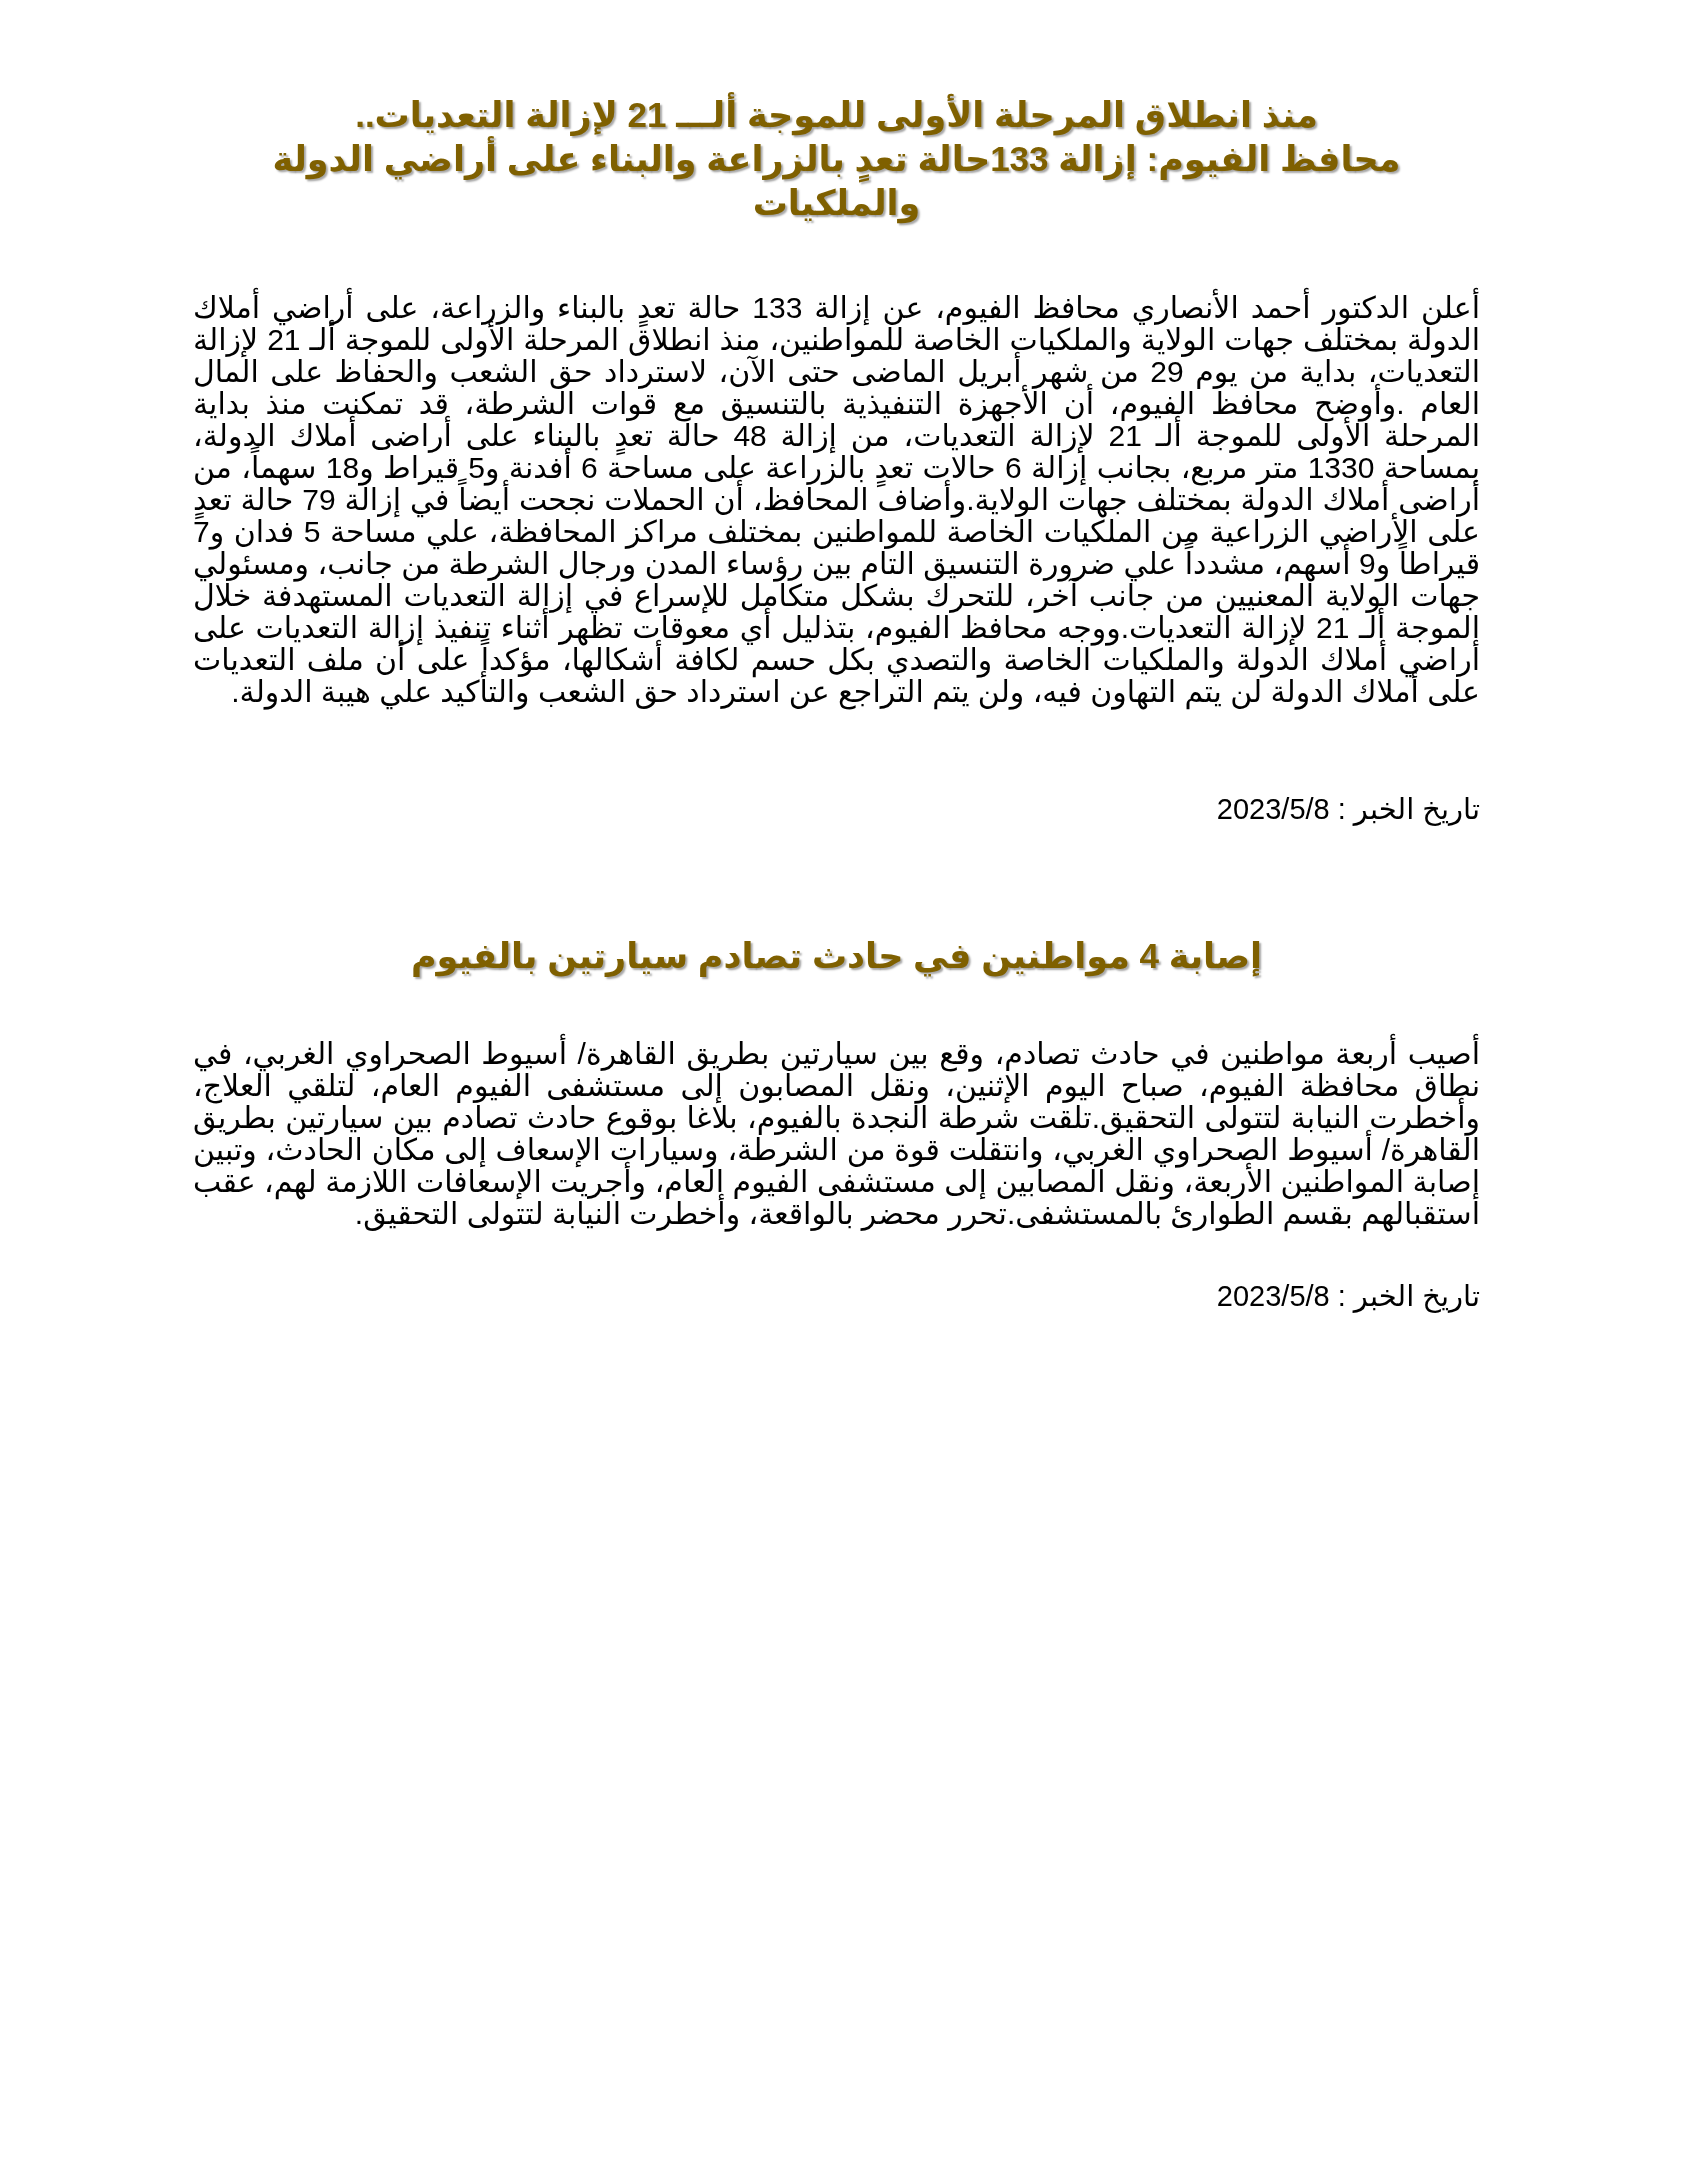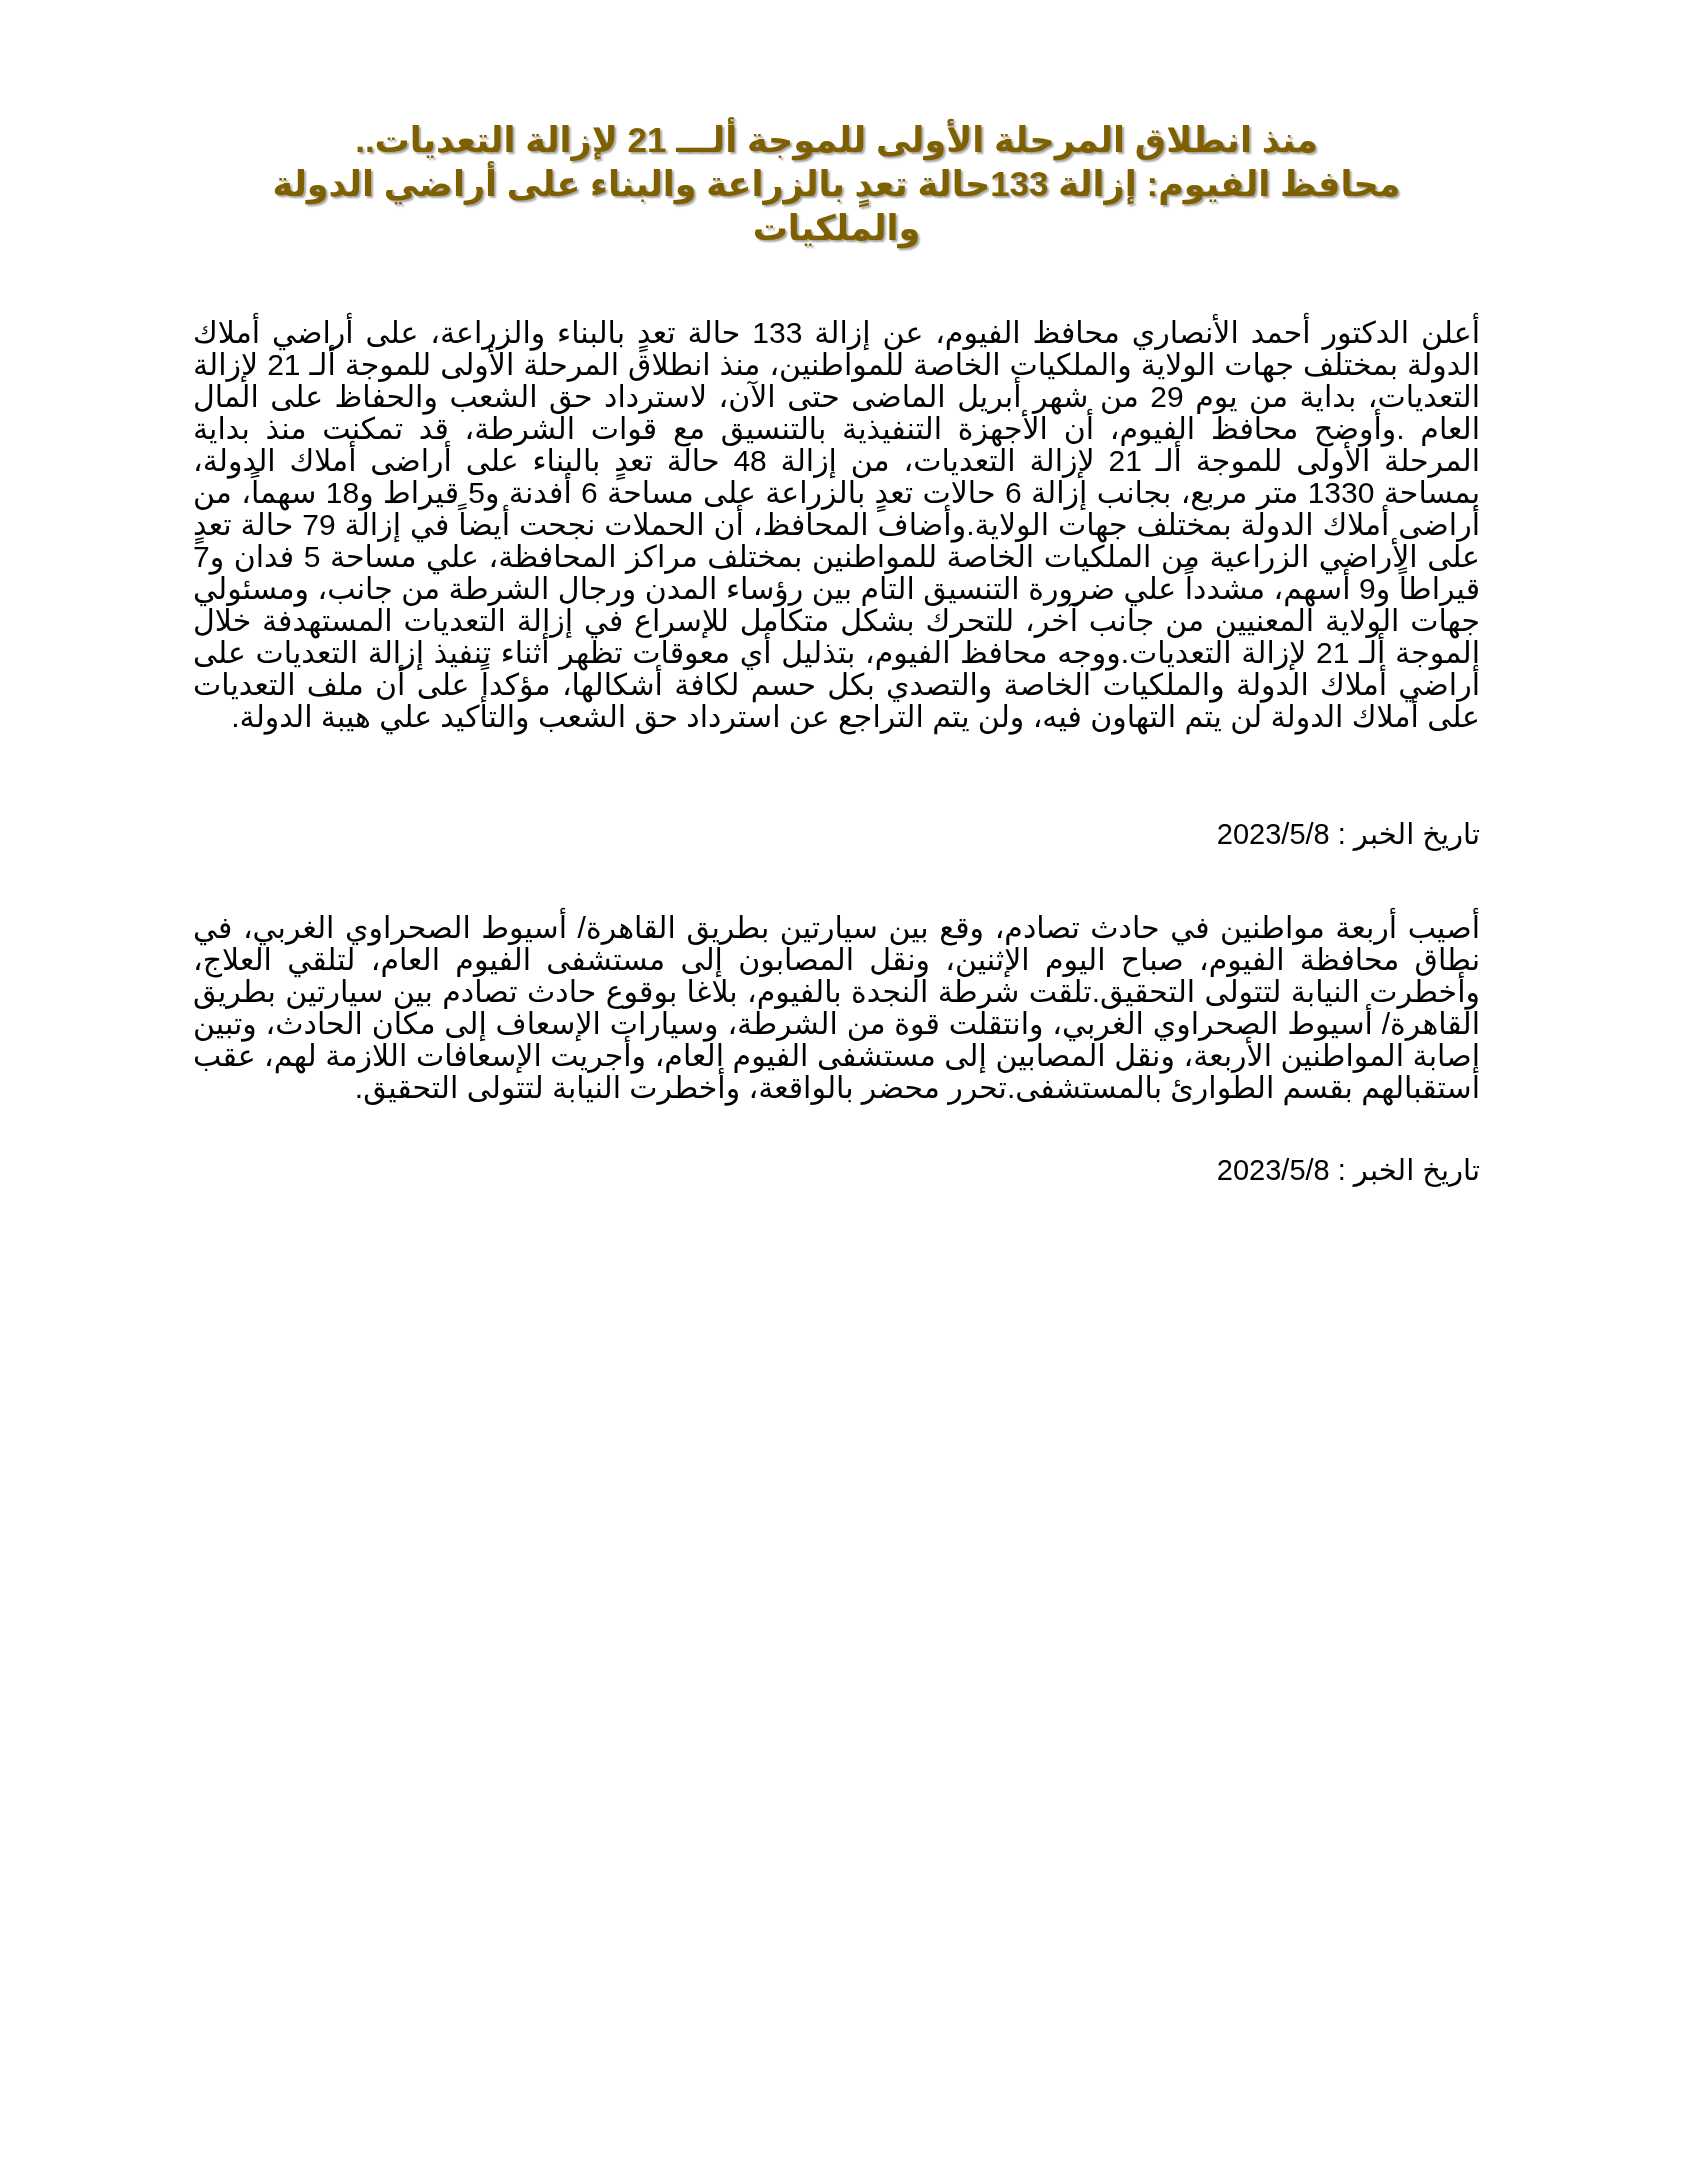--- a/index.html
+++ b/index.html
@@ -40,21 +40,21 @@
     text-align: justify;
     text-align-last: right;
     margin: 0;
   }
   .meta {
     font-size: 29px;
     line-height: 36px;
     text-align: right;
   }
   .meta .row { display: block; }
-  #article-1 .title { padding-top: 118px; }
+  #article-1 .title { padding-top: 93px; }
   #article-1 .body-text { margin-top: 67px; }
   #article-1 .meta { margin-top: 83px; }
   #article-2 .title { margin-top: 107px; }
   #article-2 .body-text { margin-top: 60px; }
   #article-2 .meta { margin-top: 48px; }
 </style>
 </head>
 <body>
 
 <div class="page">
@@ -64,20 +64,23 @@
       <span class="line">منذ انطلاق المرحلة الأولى للموجة ألـــ 21 لإزالة التعديات..</span>
       <span class="line">محافظ الفيوم: إزالة 133حالة تعدٍ بالزراعة والبناء على أراضي الدولة والملكيات</span>
     </h1>
     <p class="body-text" style="color: rgb(0, 0, 0);">أعلن الدكتور أحمد الأنصاري محافظ الفيوم، عن إزالة 133 حالة تعدٍ بالبناء والزراعة، على أراضي أملاك الدولة بمختلف جهات الولاية والملكيات الخاصة للمواطنين، منذ انطلاق المرحلة الأولى للموجة ألـ 21 لإزالة التعديات، بداية من يوم 29 من شهر أبريل الماضى حتى الآن، لاسترداد حق الشعب والحفاظ على المال العام .وأوضح محافظ الفيوم، أن الأجهزة التنفيذية بالتنسيق مع قوات الشرطة، قد تمكنت منذ بداية المرحلة الأولى للموجة ألـ 21 لإزالة التعديات، من إزالة 48 حالة تعدٍ بالبناء على أراضى أملاك الدولة، بمساحة 1330 متر مربع، بجانب إزالة 6 حالات تعدٍ بالزراعة على مساحة 6 أفدنة و5 قيراط و18 سهماً، من أراضى أملاك الدولة بمختلف جهات الولاية.وأضاف المحافظ، أن الحملات نجحت أيضاً في إزالة 79 حالة تعدٍ على الأراضي الزراعية من الملكيات الخاصة للمواطنين بمختلف مراكز المحافظة، علي مساحة 5 فدان و7 قيراطاً و9 أسهم، مشدداً علي ضرورة التنسيق التام بين رؤساء المدن ورجال الشرطة من جانب، ومسئولي جهات الولاية المعنيين من جانب آخر، للتحرك بشكل متكامل للإسراع في إزالة التعديات المستهدفة خلال الموجة ألـ 21 لإزالة التعديات.ووجه محافظ الفيوم، بتذليل أي معوقات تظهر أثناء تنفيذ إزالة التعديات على أراضي أملاك الدولة والملكيات الخاصة والتصدي بكل حسم لكافة أشكالها، مؤكداً على أن ملف التعديات على أملاك الدولة لن يتم التهاون فيه، ولن يتم التراجع عن استرداد حق الشعب والتأكيد علي هيبة الدولة.</p>
     <div class="meta" style="color: rgb(0, 0, 0);">
       <span class="row"><span>تاريخ الخبر : </span><span>2023/5/8</span></span>
     </div>
   </div>
 
   <div class="article" id="article-2">
+    <h1 class="title" style="color: rgb(127, 96, 0);">
+      <span class="line">إصابة 4 مواطنين في حادث تصادم سيارتين بالفيوم</span>
+    </h1>
     <p class="body-text" style="color: rgb(0, 0, 0);">أصيب أربعة مواطنين في حادث تصادم، وقع بين سيارتين بطريق القاهرة/ أسيوط الصحراوي الغربي، في نطاق محافظة الفيوم، صباح اليوم الإثنين، ونقل المصابون إلى مستشفى الفيوم العام، لتلقي العلاج، وأخطرت النيابة لتتولى التحقيق.تلقت شرطة النجدة بالفيوم، بلاغا بوقوع حادث تصادم بين سيارتين بطريق القاهرة/ أسيوط الصحراوي الغربي، وانتقلت قوة من الشرطة، وسيارات الإسعاف إلى مكان الحادث، وتبين إصابة المواطنين الأربعة، ونقل المصابين إلى مستشفى الفيوم العام، وأجريت الإسعافات اللازمة لهم، عقب استقبالهم بقسم الطوارئ بالمستشفى.تحرر محضر بالواقعة، وأخطرت النيابة لتتولى التحقيق.</p>
     <div class="meta" style="color: rgb(0, 0, 0);">
       <span class="row"><span>تاريخ الخبر : </span><span>2023/5/8</span></span>
     </div>
   </div>
 
 </div>
 
 
 </body></html>

